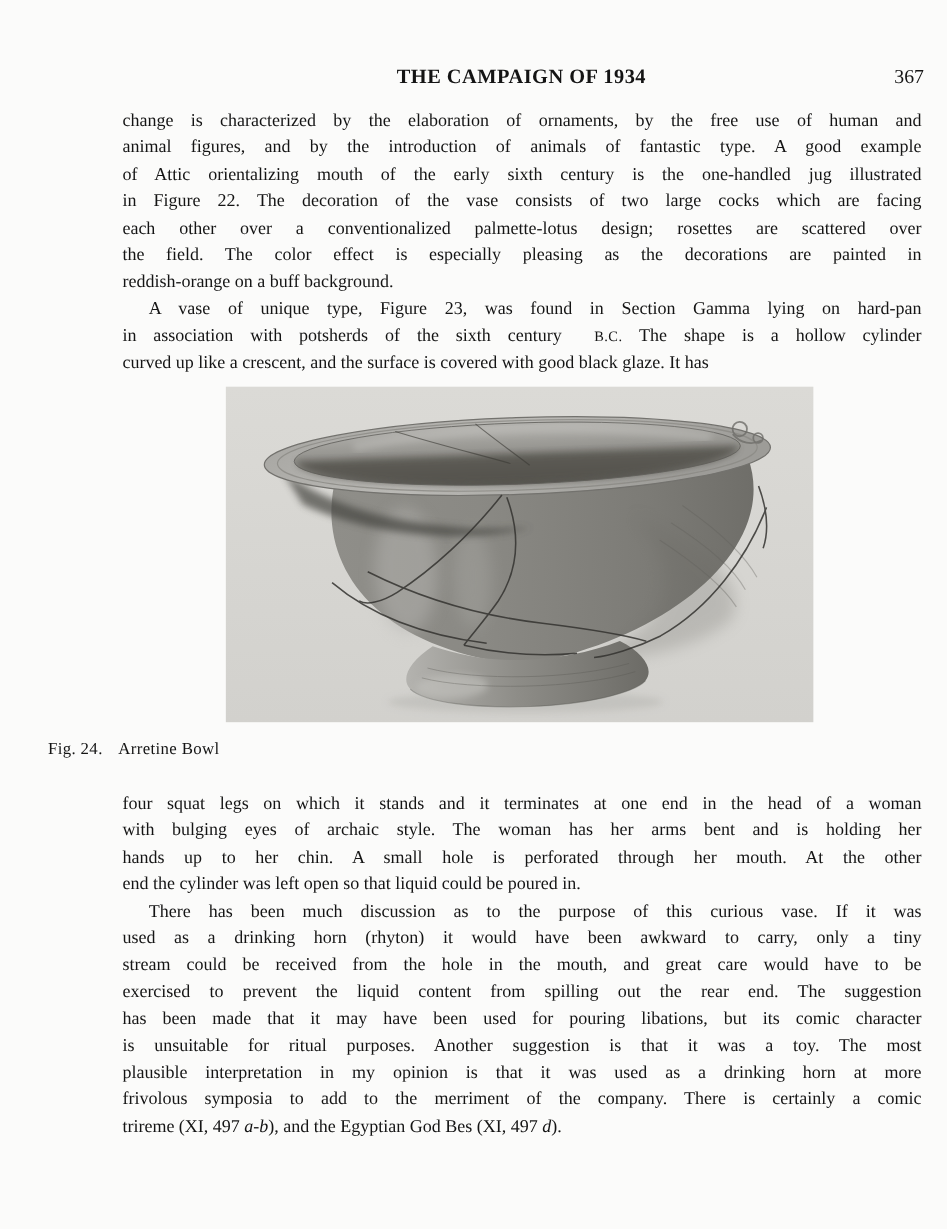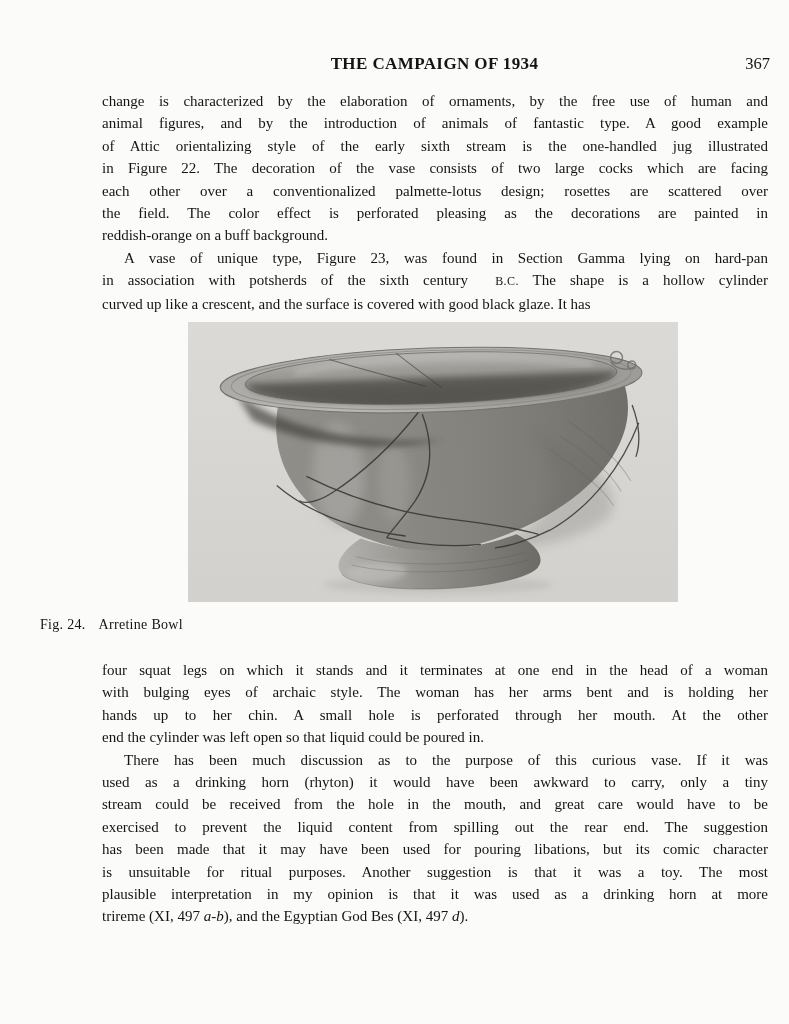--- a/index.html
+++ b/index.html
@@ -48,24 +48,24 @@
 
   <div class="running-header">
     <div class="header-title">THE CAMPAIGN OF 1934</div>
     <div class="page-number">367</div>
   </div>
 
   <div class="text-block text-above">
       <div class="para">
         <div class="line"><span>change is characterized by the elaboration of ornaments, by the free use of human and</span></div>
         <div class="line"><span>animal figures, and by the introduction of animals of fantastic type. A good example</span></div>
-        <div class="line"><span>of Attic orientalizing style of the early sixth stream is the one-handled jug illustrated</span></div>
+        <div class="line"><span>of Attic orientalizing mouth of the early sixth century is the one-handled jug illustrated</span></div>
         <div class="line"><span>in Figure 22. The decoration of the vase consists of two large cocks which are facing</span></div>
         <div class="line"><span>each other over a conventionalized palmette-lotus design; rosettes are scattered over</span></div>
-        <div class="line"><span>the field. The color effect is perforated pleasing as the decorations are painted in</span></div>
+        <div class="line"><span>the field. The color effect is especially pleasing as the decorations are painted in</span></div>
         <div class="line last"><span>reddish-orange on a buff background.</span></div>
       </div>
       <div class="para indent">
         <div class="line"><span>A vase of unique type, Figure 23, was found in Section Gamma lying on hard-pan</span></div>
         <div class="line"><span>in association with potsherds of the sixth century </span><span class="seg-smallcaps">B.C.</span><span> The shape is a hollow cylinder</span></div>
         <div class="line last"><span>curved up like a crescent, and the surface is covered with good black glaze. It has</span></div>
       </div>
     </div>
 
   <figure class="figure">
@@ -171,17 +171,18 @@
         <div class="line last"><span>end the cylinder was left open so that liquid could be poured in.</span></div>
       </div>
       <div class="para indent">
         <div class="line"><span>There has been much discussion as to the purpose of this curious vase. If it was</span></div>
         <div class="line"><span>used as a drinking horn (rhyton) it would have been awkward to carry, only a tiny</span></div>
         <div class="line"><span>stream could be received from the hole in the mouth, and great care would have to be</span></div>
         <div class="line"><span>exercised to prevent the liquid content from spilling out the rear end. The suggestion</span></div>
         <div class="line"><span>has been made that it may have been used for pouring libations, but its comic character</span></div>
         <div class="line"><span>is unsuitable for ritual purposes. Another suggestion is that it was a toy. The most</span></div>
         <div class="line"><span>plausible interpretation in my opinion is that it was used as a drinking horn at more</span></div>
+        <div class="line"><span>frivolous symposia to add to the merriment of the company. There is certainly a comic</span></div>
         <div class="line last"><span>trireme (XI, 497 </span><span class="seg-italic">a-b</span><span>), and the Egyptian God Bes (XI, 497 </span><span class="seg-italic">d</span><span>).</span></div>
       </div>
     </div>
 
 </div>
 
 </body></html>

